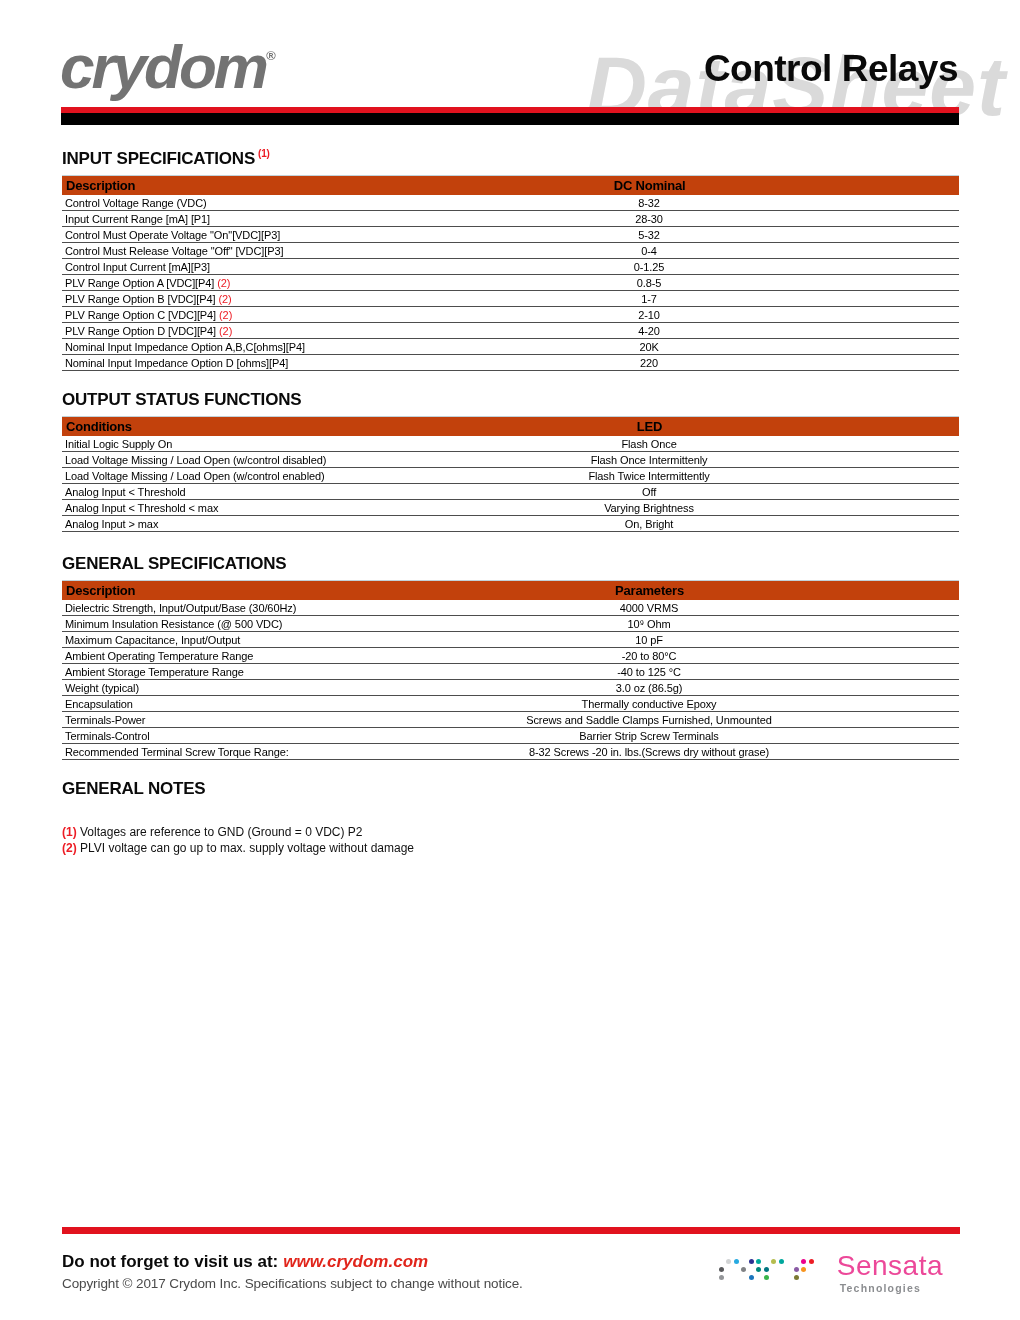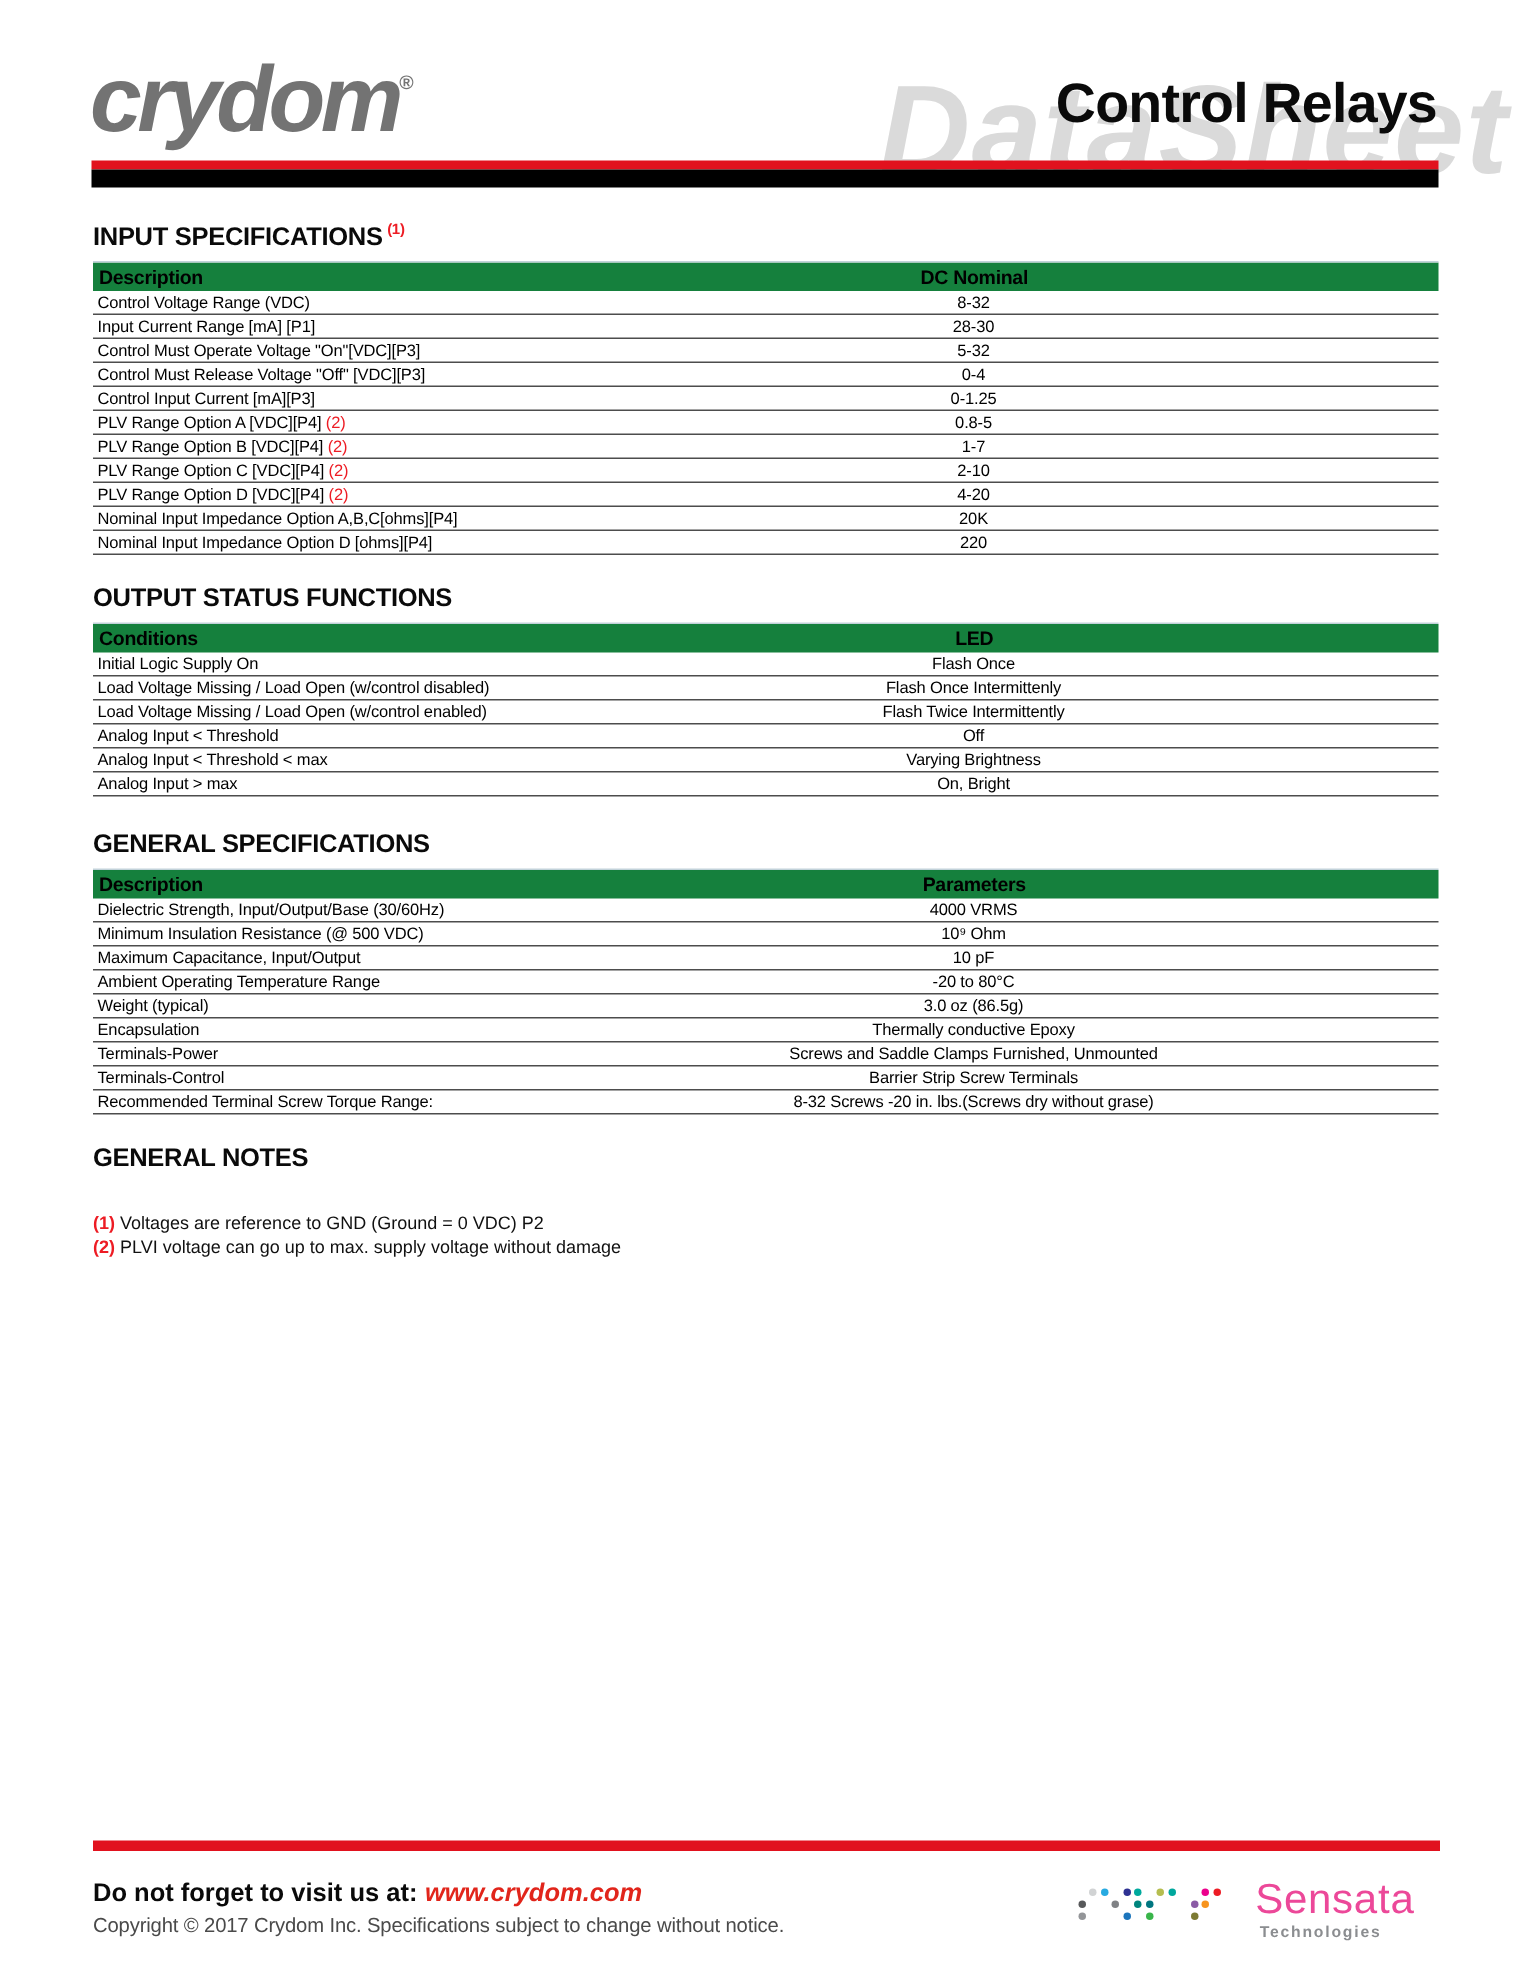--- a/index.html
+++ b/index.html
@@ -37,21 +37,21 @@
     font-size:17px; font-weight:800; letter-spacing:-0.2px;
     color:#0a0a0a; white-space:nowrap;
   }
   h2 .sup-note { color:#ed1c24; font-size:10px; vertical-align:7px; font-weight:bold; margin-left:3px; }
   .t-input   { margin-top:6px; }
   .mt-first  { margin-top:22px; }
   .mt-sect   { margin-top:19px; }
 
   table { width:100%; border-collapse:collapse; table-layout:fixed; }
   thead th {
-    background:#15803d; border-top:1px solid #c2d2da;
+    background:#c2410c; border-top:1px solid #c2d2da;
     font-size:13px; font-weight:bold; height:19px; padding:2px 4px;
     text-align:left; letter-spacing:-0.2px;
   }
   thead th.col-val { text-align:center; }
   tbody td {
     font-size:11px; padding:2px 4px 1px 3px; height:15px;
     border-bottom:1px solid #4d4d4d; letter-spacing:-0.1px;
     white-space:nowrap; overflow:hidden;
   }
   col.c1 { width:31%; } col.c2 { width:69%; }
@@ -239,20 +239,24 @@
           <tr>
             <td class="cell-label"><span>Maximum Capacitance, Input/Output</span> </td>
             <td class="cell-value">10 pF</td>
           </tr>
 
           <tr>
             <td class="cell-label"><span>Ambient Operating Temperature Range</span> </td>
             <td class="cell-value">-20 to 80°C</td>
           </tr>
 
+          <tr>
+            <td class="cell-label"><span>Ambient Storage Temperature Range</span> </td>
+            <td class="cell-value">-40 to 125 °C</td>
+          </tr>
 
           <tr>
             <td class="cell-label"><span>Weight (typical)</span> </td>
             <td class="cell-value">3.0 oz (86.5g)</td>
           </tr>
 
           <tr>
             <td class="cell-label"><span>Encapsulation</span> </td>
             <td class="cell-value">Thermally conductive Epoxy</td>
           </tr>

